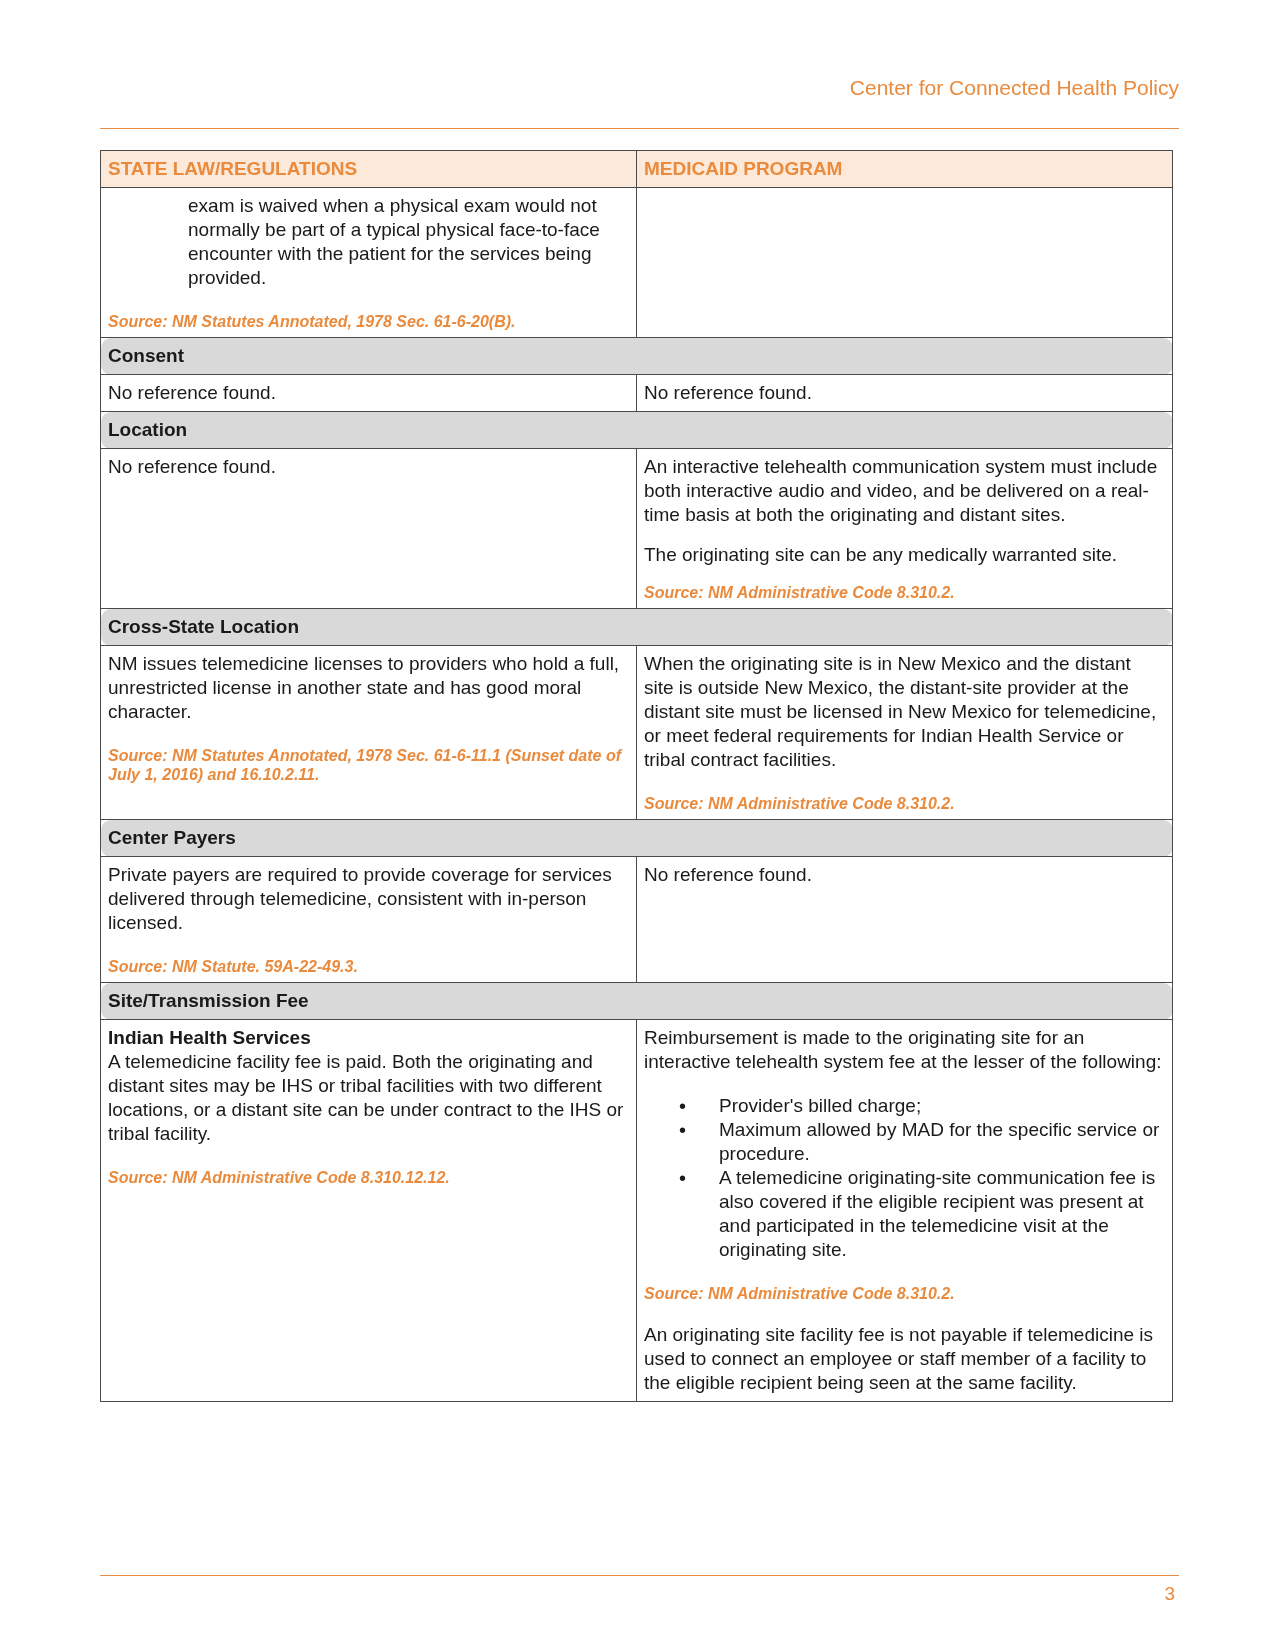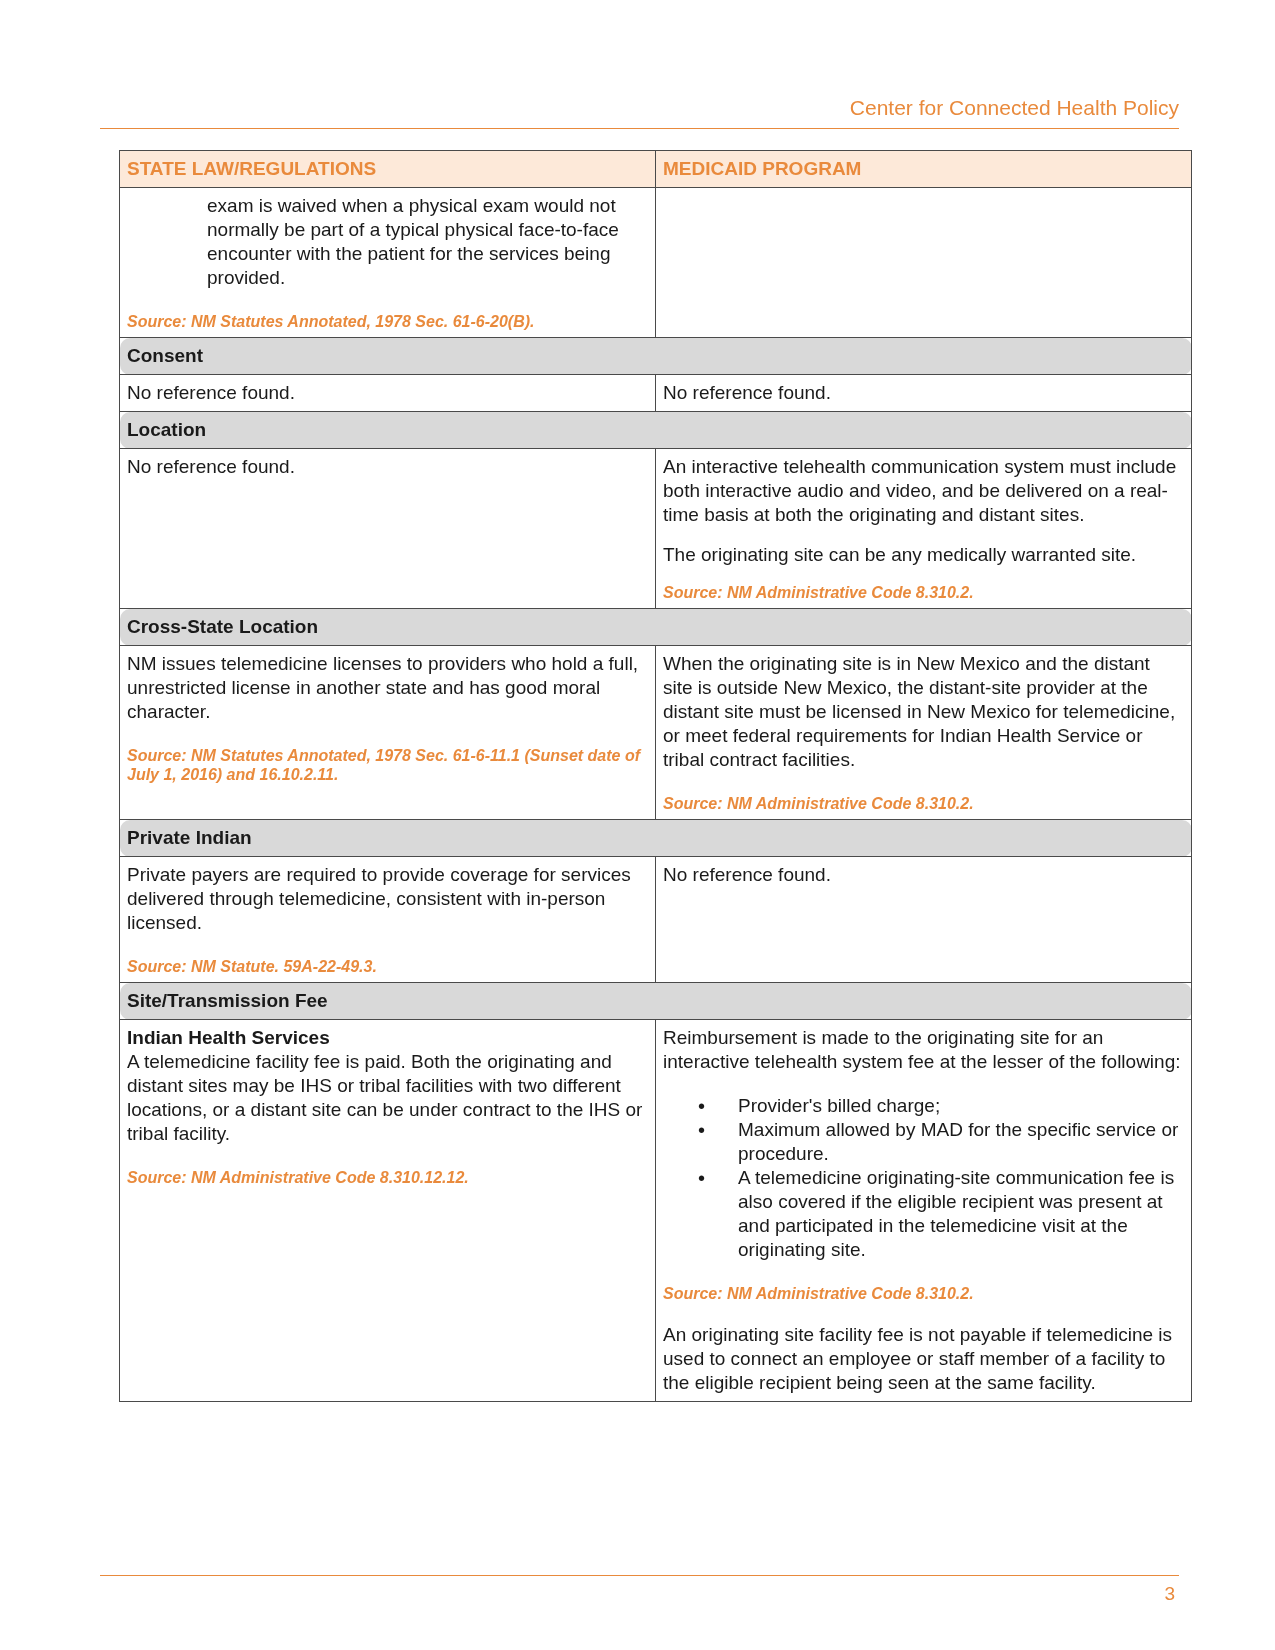--- a/index.html
+++ b/index.html
@@ -1,21 +1,21 @@
 <!DOCTYPE html>
 <html><head>
 <meta charset="utf-8">
 <style>
   html, body { margin:0; padding:0; background:#ffffff; }
   body { width:1275px; height:1650px; position:relative; font-family:"Liberation Sans", sans-serif; color:#1a1a1a; overflow:hidden; }
-  .hdr-title { position:absolute; right:96px; top:96px; font-size:21px; color:#e98a3c; }
+  .hdr-title { position:absolute; right:96px; top:76px; font-size:21px; color:#e98a3c; }
   .hdr-line { position:absolute; left:100px; right:96px; top:128px; height:1px; background:#e98a3c; }
   .ftr-line { position:absolute; left:100px; right:96px; top:1575px; height:1px; background:#e98a3c; }
   .page-num { position:absolute; right:100px; top:1583px; font-size:19px; color:#e98a3c; }
-  table.main { position:absolute; left:119px; top:150px; width:1073px; border-collapse:collapse; table-layout:fixed; }
+  table.main { position:absolute; left:100px; top:150px; width:1073px; border-collapse:collapse; table-layout:fixed; }
   table.main td, table.main th { border:1px solid #4a4a4a; vertical-align:top; font-size:19px; line-height:24px; padding:6px 7px; text-align:left; }
   th.colhead { background:#fde9d9; color:#e98a3c; font-weight:bold; font-size:19px; padding:8px 7px 7px; }
   td.section { background:#d9d9d9; font-weight:bold; padding:8px 7px 7px;border-radius:10px; }
   .src { color:#e98a3c; font-style:italic; font-weight:bold; font-size:16px; line-height:19px; margin-top:22px; }
   p { margin:0; }
   .gap { margin-top:16px; }
   .indent { padding-left:80px; }
   .u { font-weight:bold; }
   ul.bul { margin:20px 0 0 0; padding:0; list-style:none; }
   ul.bul li { position:relative; padding-left:75px; }
@@ -79,21 +79,21 @@
       <p>NM issues telemedicine licenses to providers who hold a full, unrestricted license in another state and has good moral character.</p>
       <p class="src">Source: NM Statutes Annotated, 1978 Sec. 61-6-11.1 (Sunset date of July 1, 2016) and 16.10.2.11.</p>
     </td>
     <td>
       <p>When the originating site is in New Mexico and the distant site is outside New Mexico, the distant-site provider at the distant site must be licensed in New Mexico for telemedicine, or meet federal requirements for Indian Health Service or tribal contract facilities.</p>
       <p class="src">Source: NM Administrative Code 8.310.2.</p>
     </td>
   </tr>
 
   <tr>
-    <td class="section" colspan="2">Private Indian</td>
+    <td class="section" colspan="2">Center Payers</td>
   </tr>
   <tr>
     <td>
       <p>Private payers are required to provide coverage for services delivered through telemedicine, consistent with in-person licensed.</p>
       <p class="src">Source: NM Statute. 59A-22-49.3.</p>
     </td>
     <td>
           <p>No reference found.</p>
         </td>
   </tr>

